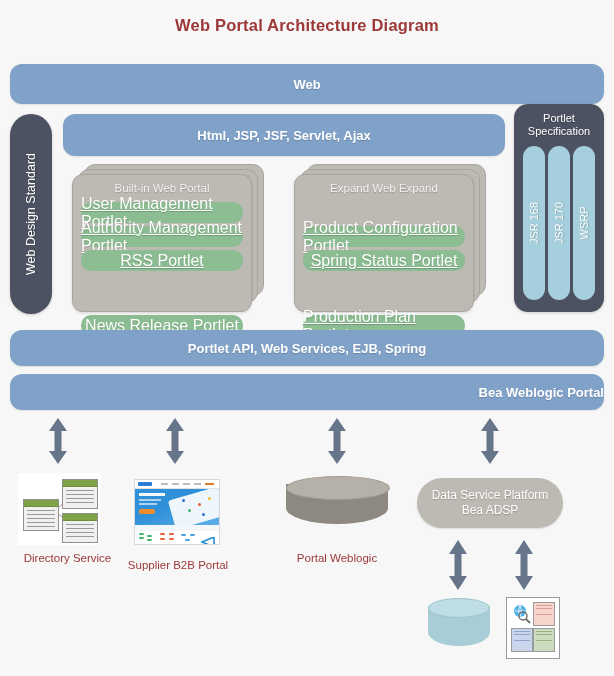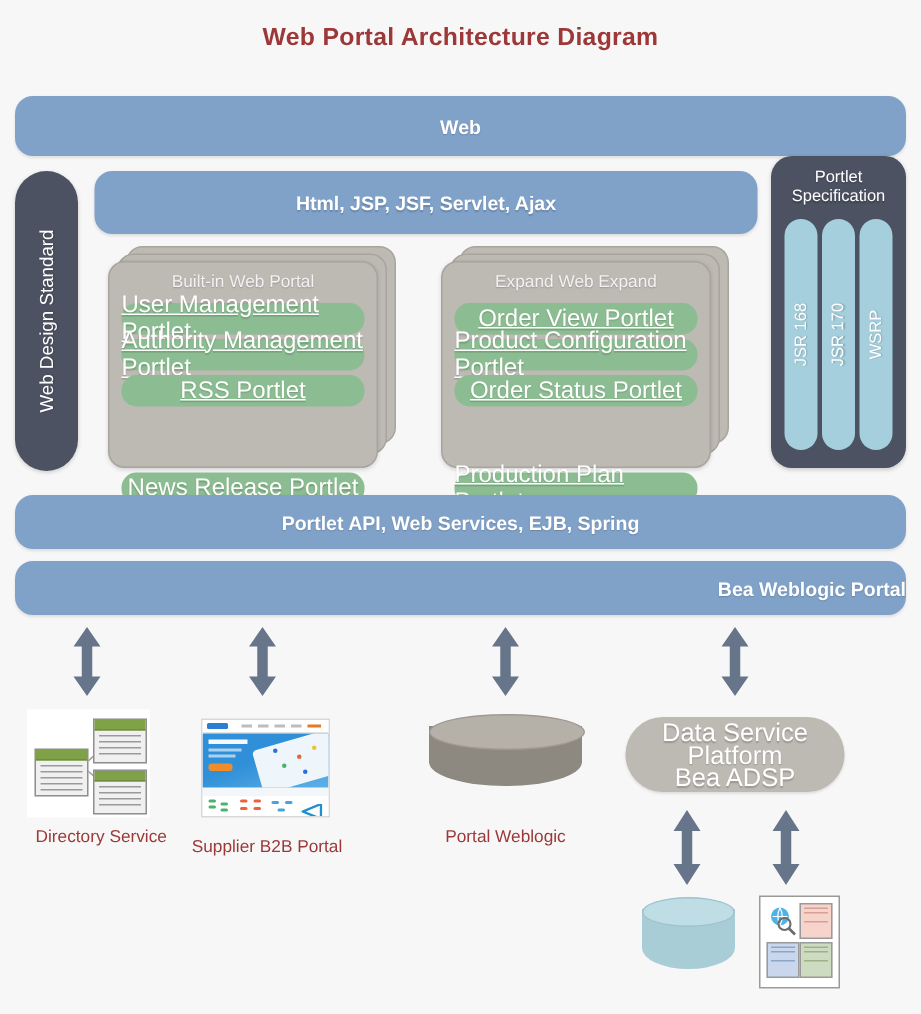--- a/index.html
+++ b/index.html
@@ -139,21 +139,21 @@
   
   .cyl{position:absolute;}
   .cyl .cyl-body{position:absolute;left:0;top:8px;width:100%;}
   .cyl .cyl-top{position:absolute;left:0;top:0;width:100%;border-radius:50%;}
 
   
   #node-adsp{
     position:absolute;left:417px;top:478px;width:146px;height:50px;
     background:#bdb9b3;border-radius:25px;
     display:flex;align-items:center;justify-content:center;text-align:center;
-    color:#ffffff;font-size:17px;line-height:15px;
+    color:#ffffff;font-size:12px;line-height:15px;
     text-shadow:0 1px 1px rgba(0,0,0,.2);
     box-shadow:0 1px 2px rgba(0,0,0,.12);
   }
 
   
   #node-erp{position:absolute;left:428px;top:598px;width:62px;height:56px;}
   #node-erp .erp-text{
     position:absolute;left:0;top:11px;width:62px;text-align:center;
     color:#ffffff;font-size:11px;line-height:14px;z-index:3;
     text-shadow:0 1px 1px rgba(0,0,0,.2);
@@ -212,23 +212,22 @@
       <div class="portlet p2">RSS Portlet</div>
       <div class="portlet p3">News Release Portlet</div>
     </div>
   </div>
 
   <div class="portal-group" id="group-expand">
     <div class="card-layer card-l3"></div>
     <div class="card-layer card-l2"></div>
     <div class="card-layer card-l1">
       <div class="card-title">Expand Web Expand</div>
-      <div class="portlet p0">Order View Portlet</div>
       <div class="portlet p1">Product Configuration Portlet</div>
-      <div class="portlet p2">Order Status Portlet</div>
+      <div class="portlet p2">Spring Status Portlet</div>
       <div class="portlet p3">Production Plan Portlet</div>
     </div>
   </div>
 
   <div class="bluebar" id="bar-api">
     <span>Portlet API, Web Services, EJB, Spring</span>
   </div>
   <div class="bluebar" id="bar-bea">
     <span>Bea Weblogic Portal</span>
   </div>

